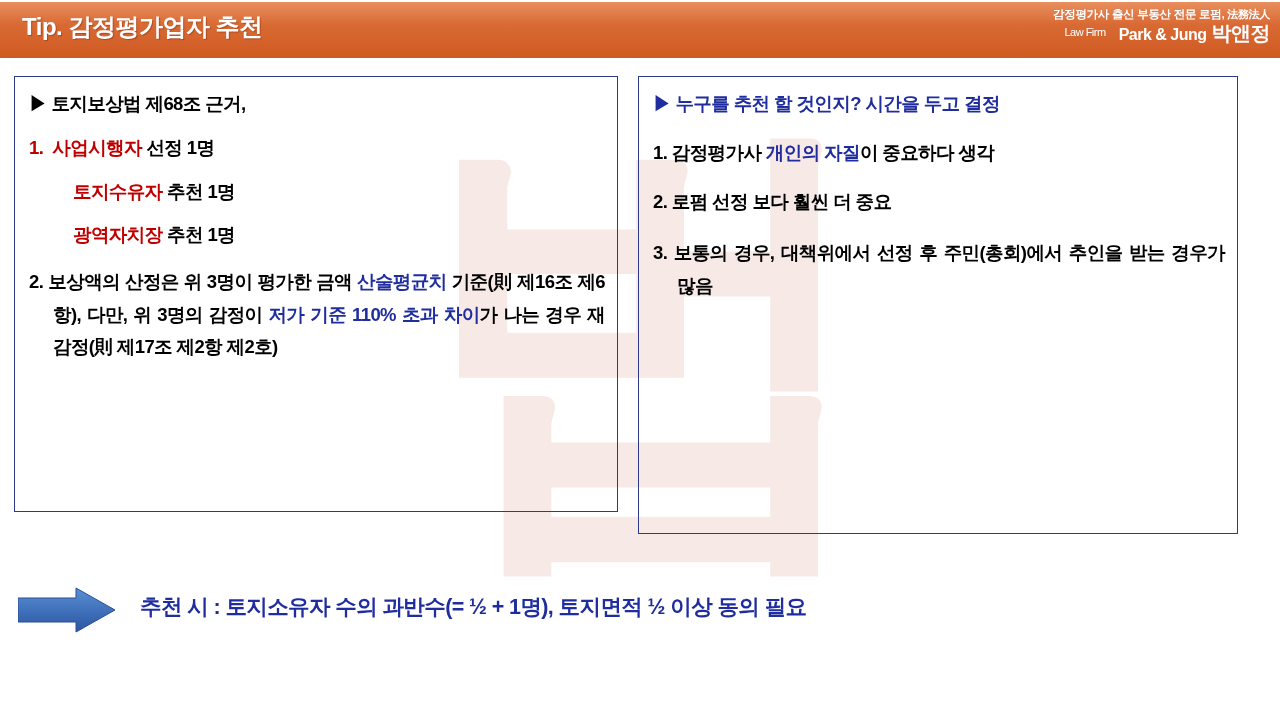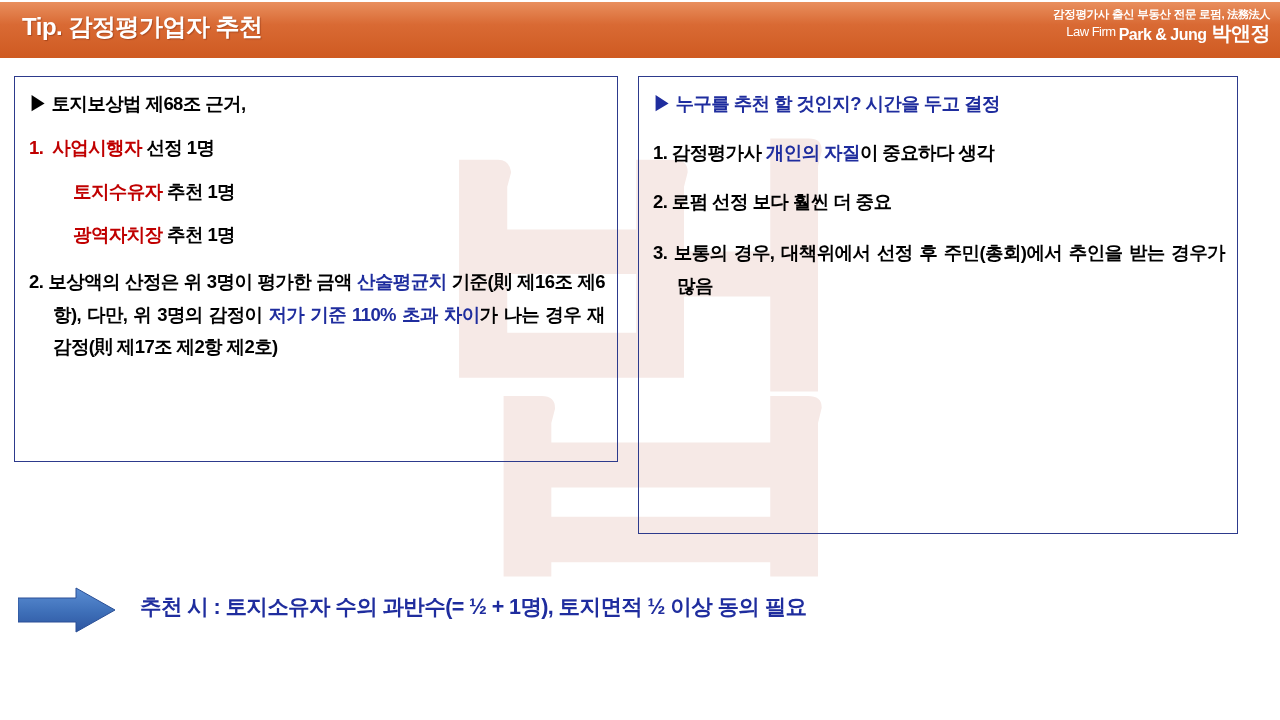--- a/index.html
+++ b/index.html
@@ -79,43 +79,43 @@
     font-size: 11px;
   }
   .logo-line2 {
     margin-top: 1px;
     font-size: 20px;
     font-weight: bold;
     color: #ffffff;
     letter-spacing: -0.5px;
   }
   .logo-line2 .small-en {
-    font-size: 13px;
+    font-size: 11px;
     font-weight: normal;
     vertical-align: 4px;
-    margin-right: 3px;
+    margin-right: 13px;
   }
   .logo-line2 .pj {
     font-size: 16px;
     margin-right: 5px;
   }
 
   
   .panel {
     position: absolute;
     background: transparent;
     border: 1.5px solid #2d3a8c;
     box-sizing: border-box;
     z-index: 2;
   }
   .panel-left {
     left: 14px;
     top: 76px;
     width: 604px;
-    height: 386px;
+    height: 436px;
   }
   .panel-right {
     left: 638px;
     top: 76px;
     width: 600px;
     height: 458px;
   }
   .panel-inner {
     padding: 14px 12px 0 14px;
   }

